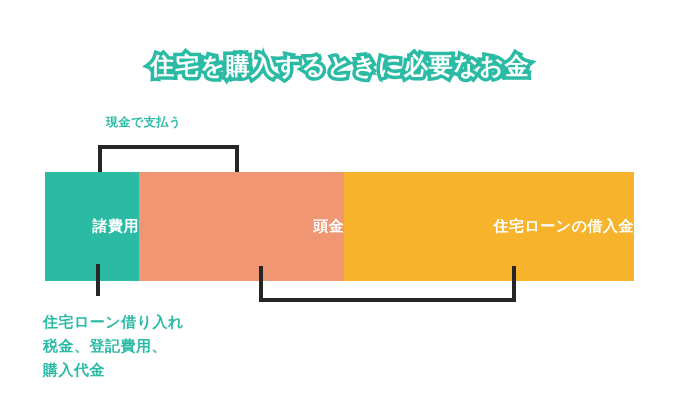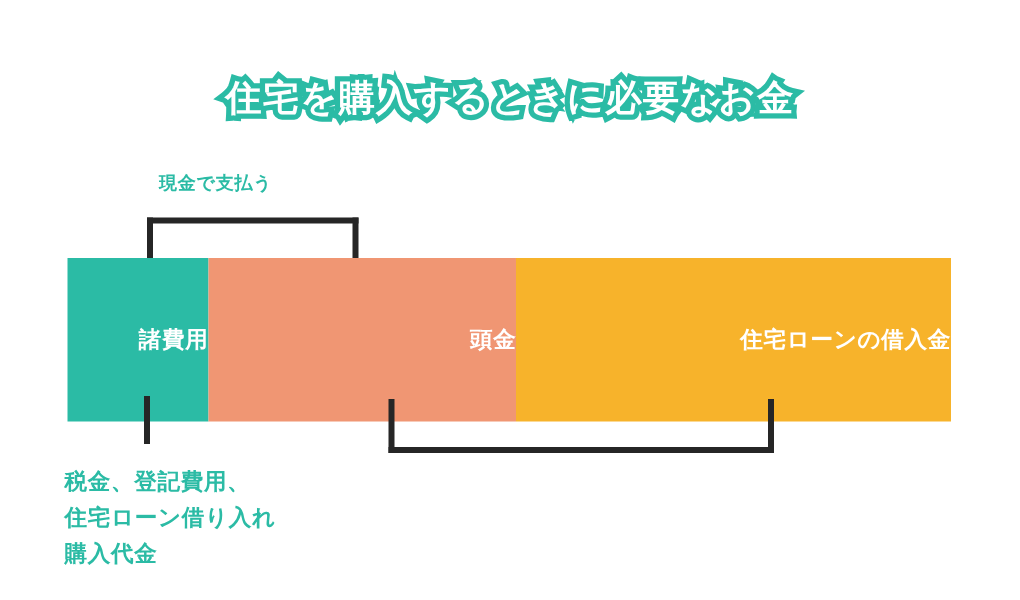--- a/index.html
+++ b/index.html
@@ -131,18 +131,18 @@
   </div>
 
   <div class="bk bk-bot-h"></div>
   <div class="bk bk-bot-l"></div>
   <div class="bk bk-bot-r"></div>
 
 
   <div class="bk bk-tick-l"></div>
 
   <div class="caption cap-fees">
+    <div>住宅ローン借り入れ</div>
     <div>税金、登記費用、</div>
-    <div>住宅ローン借り入れ</div>
     <div>購入代金</div>
   </div>
 
 </div>
 
 </body></html>

